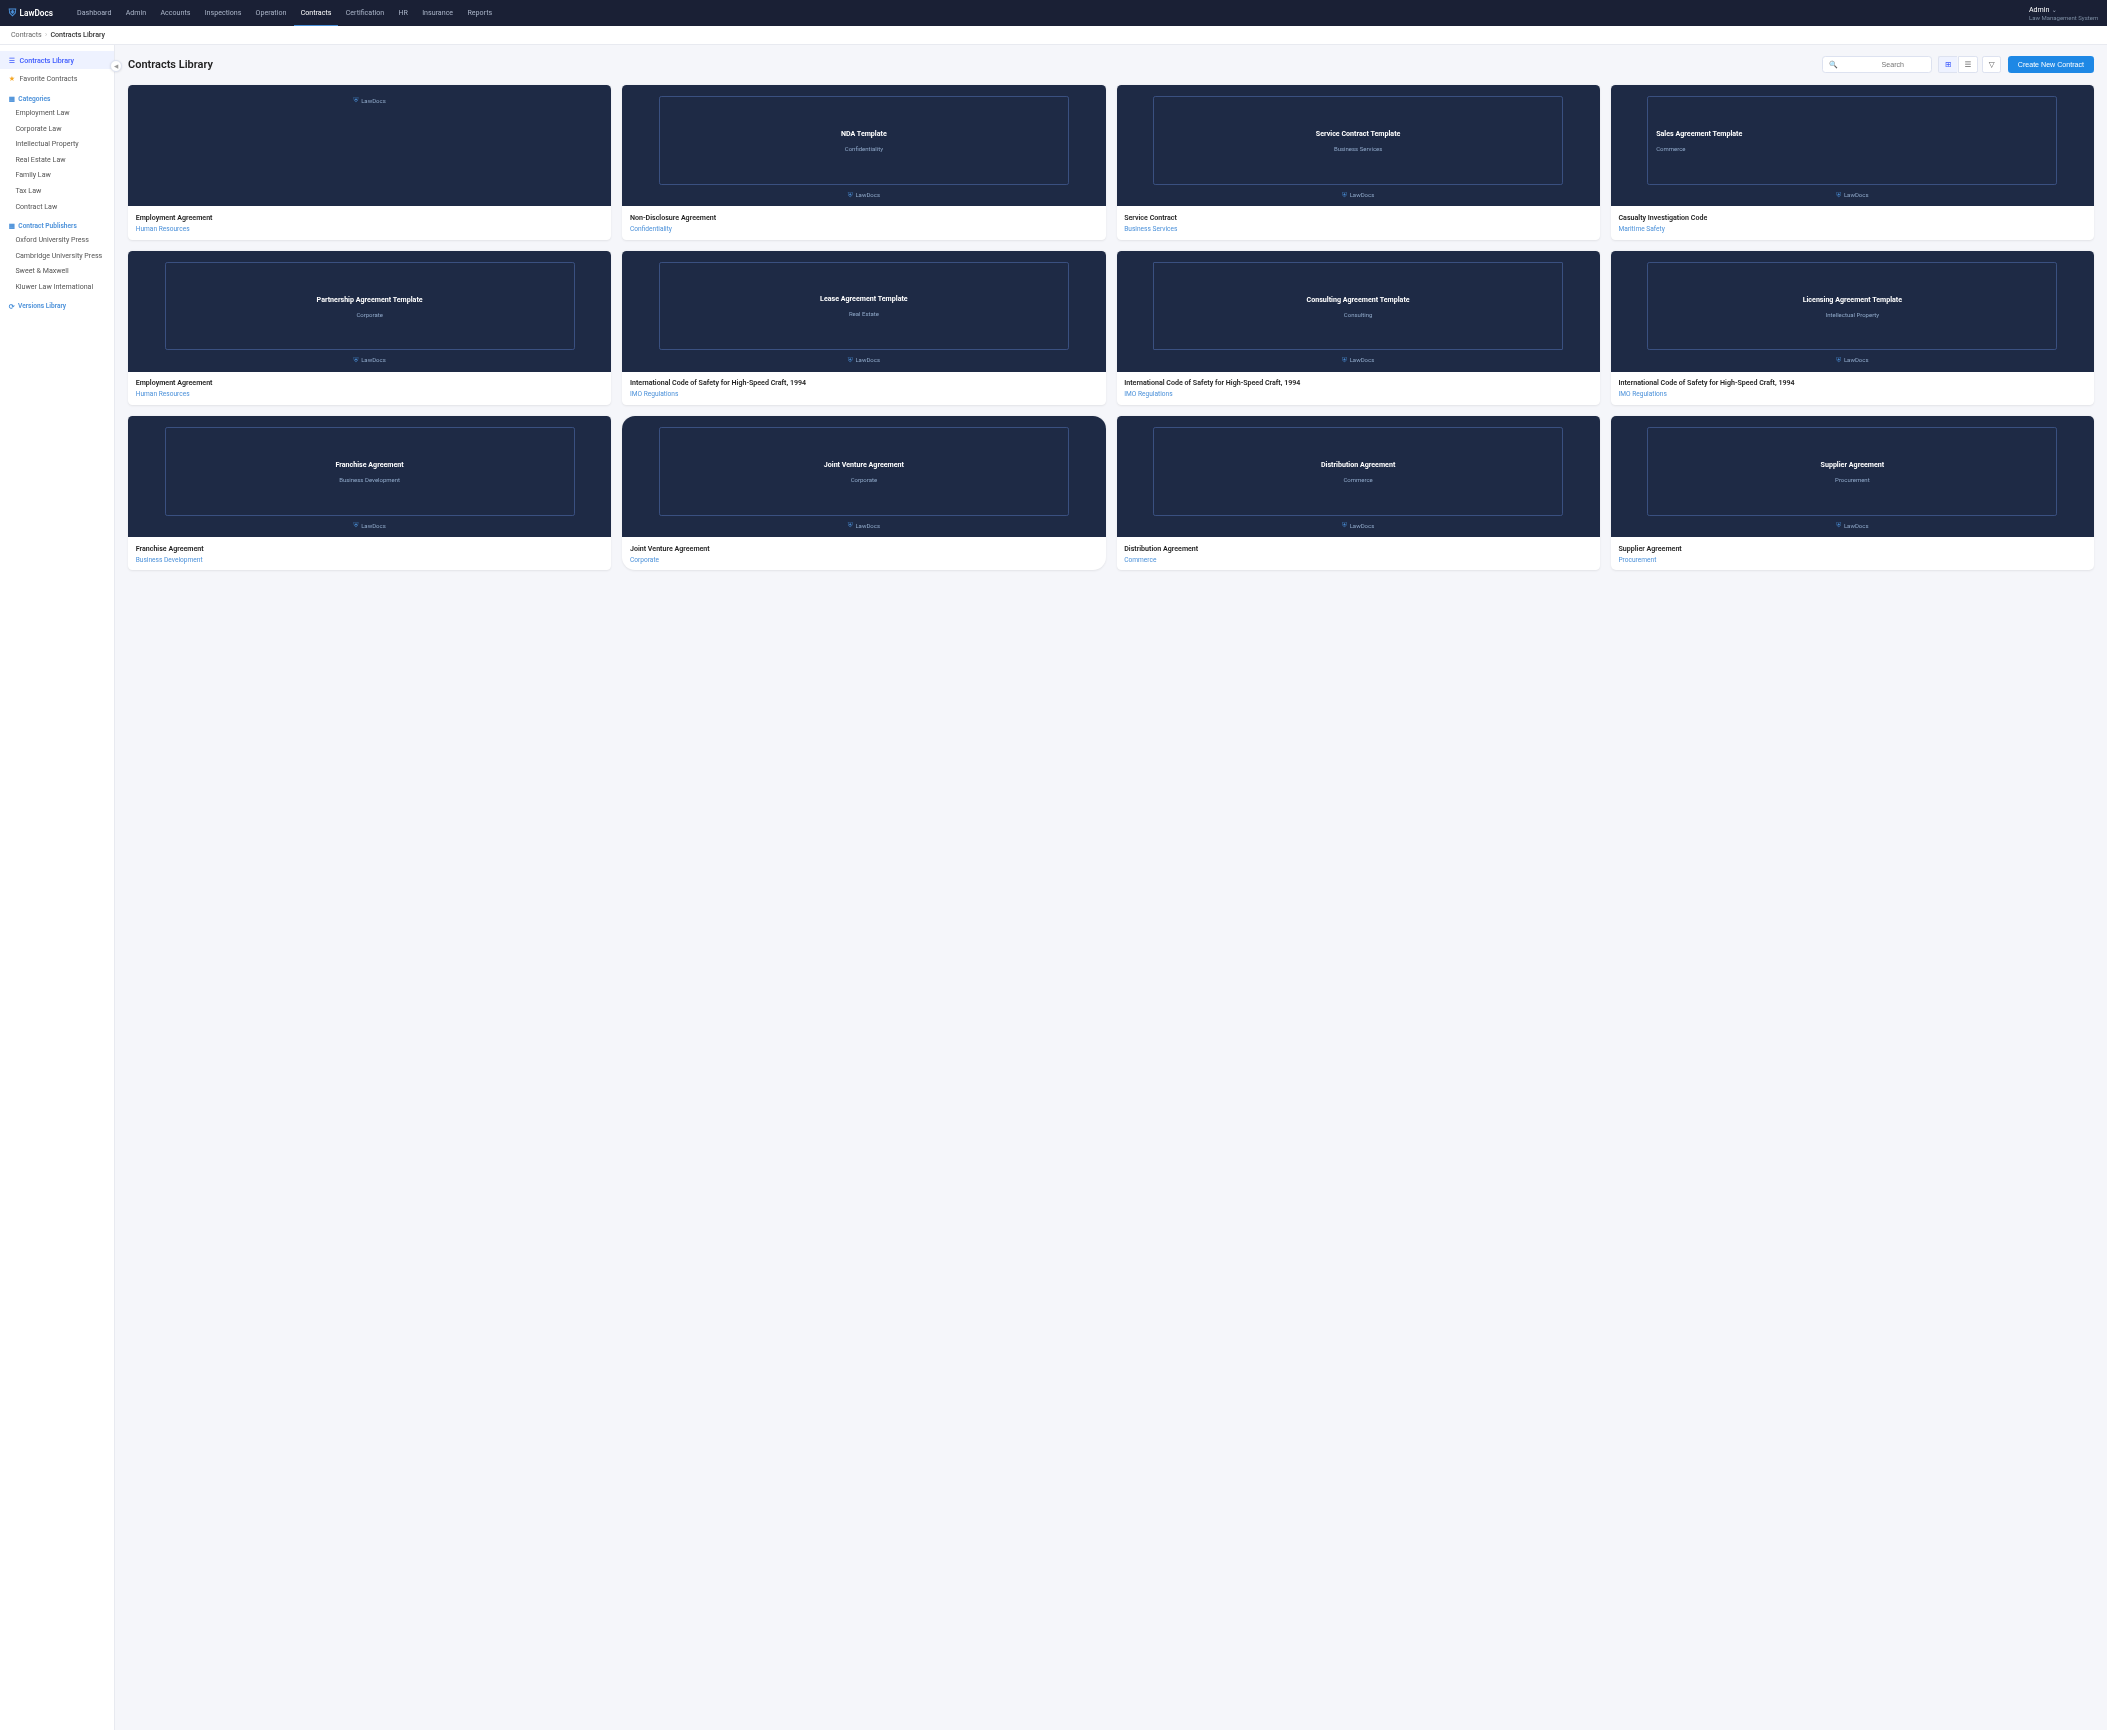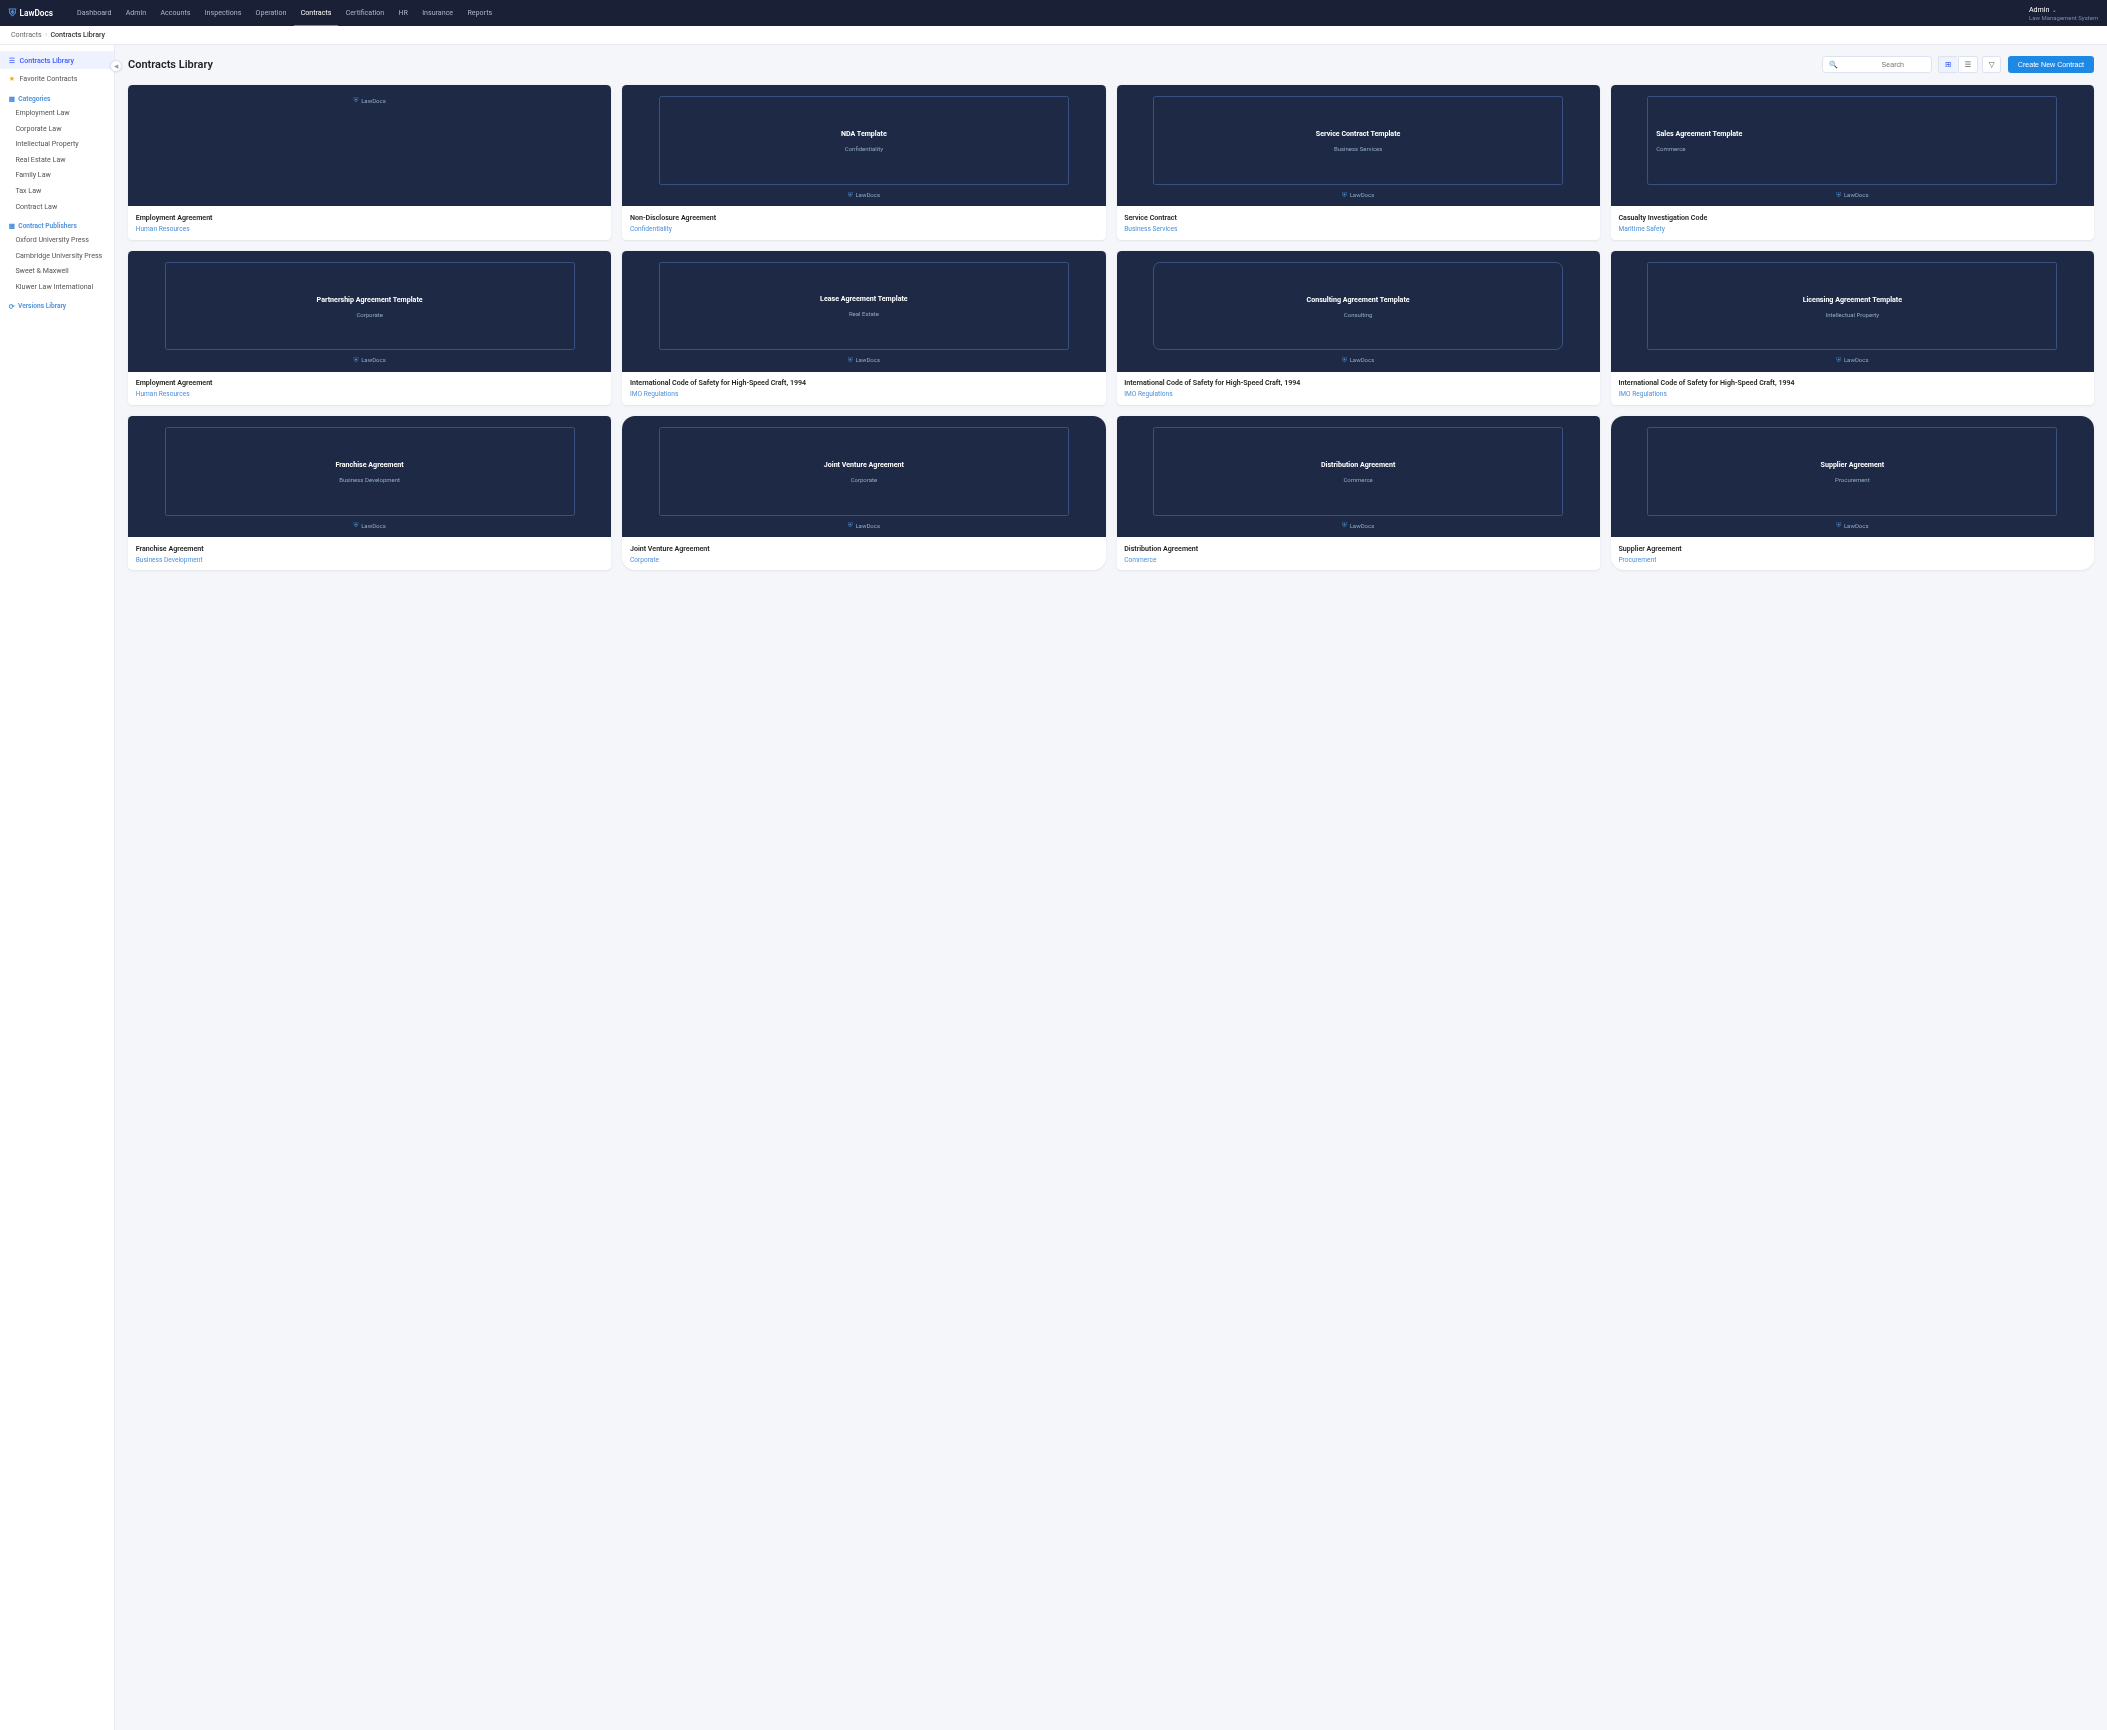--- a/index.html
+++ b/index.html
@@ -181,21 +181,21 @@
             </div>
             <div style="display: flex; align-items: center; gap: 2.7px; color: rgb(143, 168, 200); font-size: 6px;"><span style="color:#4a90d9;font-size:6.6px;">⛨</span> LawDocs</div>
           </div>
           <div style="padding: 6.6px 7.7px;">
             <div style="font-size: 7.1px; font-weight: 600; color: rgb(34, 34, 34); margin-bottom: 2.2px; line-height: 1.4;">International Code of Safety for High-Speed Craft, 1994</div>
             <div style="font-size: 6.6px; color: rgb(74, 144, 217);">IMO Regulations</div>
           </div>
         </div>
         <div style="background: rgb(255, 255, 255); border-radius: 4.4px; overflow: hidden; box-shadow: rgba(0, 0, 0, 0.08) 0px 0.5px 2.2px; cursor: pointer;">
           <div style="background: rgb(30, 42, 69); padding: 11px 8.8px 7.7px; display: flex; flex-direction: column; align-items: center; justify-content: space-between; min-height: 121px;">
-            <div style="border: 0.8px solid rgb(58, 80, 128); border-radius: 7px; width: 88%; flex: 1 1 0%; display: flex; flex-direction: column; align-items: center; justify-content: center; padding: 7.7px; margin-bottom: 5.5px;">
+            <div style="border: 0.8px solid rgb(58, 80, 128); border-radius: 1px; width: 88%; flex: 1 1 0%; display: flex; flex-direction: column; align-items: center; justify-content: center; padding: 7.7px; margin-bottom: 5.5px;">
               <div style="color: rgb(255, 255, 255); font-size: 7.1px; font-weight: 700; text-align: center; line-height: 1.5; margin-bottom: 5.5px;">Consulting Agreement Template</div>
               <div style="color: rgb(143, 168, 200); font-size: 6px; text-align: center;">Consulting</div>
             </div>
             <div style="display: flex; align-items: center; gap: 2.7px; color: rgb(143, 168, 200); font-size: 6px;"><span style="color:#4a90d9;font-size:6.6px;">⛨</span> LawDocs</div>
           </div>
           <div style="padding: 6.6px 7.7px;">
             <div style="font-size: 7.1px; font-weight: 600; color: rgb(34, 34, 34); margin-bottom: 2.2px; line-height: 1.4;">International Code of Safety for High-Speed Craft, 1994</div>
             <div style="font-size: 6.6px; color: rgb(74, 144, 217);">IMO Regulations</div>
           </div>
         </div>
@@ -244,21 +244,21 @@
               <div style="color: rgb(255, 255, 255); font-size: 7.1px; font-weight: 700; text-align: center; line-height: 1.5; margin-bottom: 5.5px;">Distribution Agreement</div>
               <div style="color: rgb(143, 168, 200); font-size: 6px; text-align: center;">Commerce</div>
             </div>
             <div style="display: flex; align-items: center; gap: 2.7px; color: rgb(143, 168, 200); font-size: 6px;"><span style="color:#4a90d9;font-size:6.6px;">⛨</span> LawDocs</div>
           </div>
           <div style="padding: 6.6px 7.7px;">
             <div style="font-size: 7.1px; font-weight: 600; color: rgb(34, 34, 34); margin-bottom: 2.2px; line-height: 1.4;">Distribution Agreement</div>
             <div style="font-size: 6.6px; color: rgb(74, 144, 217);">Commerce</div>
           </div>
         </div>
-        <div style="background: rgb(255, 255, 255); border-radius: 13px; overflow: hidden; box-shadow: rgba(0, 0, 0, 0.08) 0px 0.5px 2.2px; cursor: pointer;">
+        <div style="background: rgb(255, 255, 255); border-radius: 5px; overflow: hidden; box-shadow: rgba(0, 0, 0, 0.08) 0px 0.5px 2.2px; cursor: pointer;">
           <div style="background: rgb(30, 42, 69); padding: 11px 8.8px 7.7px; display: flex; flex-direction: column; align-items: center; justify-content: space-between; min-height: 121px;">
             <div style="border: 0.8px solid rgb(58, 80, 128); border-radius: 2.2px; width: 88%; flex: 1 1 0%; display: flex; flex-direction: column; align-items: center; justify-content: center; padding: 7.7px; margin-bottom: 5.5px;">
               <div style="color: rgb(255, 255, 255); font-size: 7.1px; font-weight: 700; text-align: center; line-height: 1.5; margin-bottom: 5.5px;">Supplier Agreement</div>
               <div style="color: rgb(143, 168, 200); font-size: 6px; text-align: center;">Procurement</div>
             </div>
             <div style="display: flex; align-items: center; gap: 2.7px; color: rgb(143, 168, 200); font-size: 6px;"><span style="color:#4a90d9;font-size:6.6px;">⛨</span> LawDocs</div>
           </div>
           <div style="padding: 6.6px 7.7px;">
             <div style="font-size: 7.1px; font-weight: 600; color: rgb(34, 34, 34); margin-bottom: 2.2px; line-height: 1.4;">Supplier Agreement</div>
             <div style="font-size: 6.6px; color: rgb(74, 144, 217);">Procurement</div>

